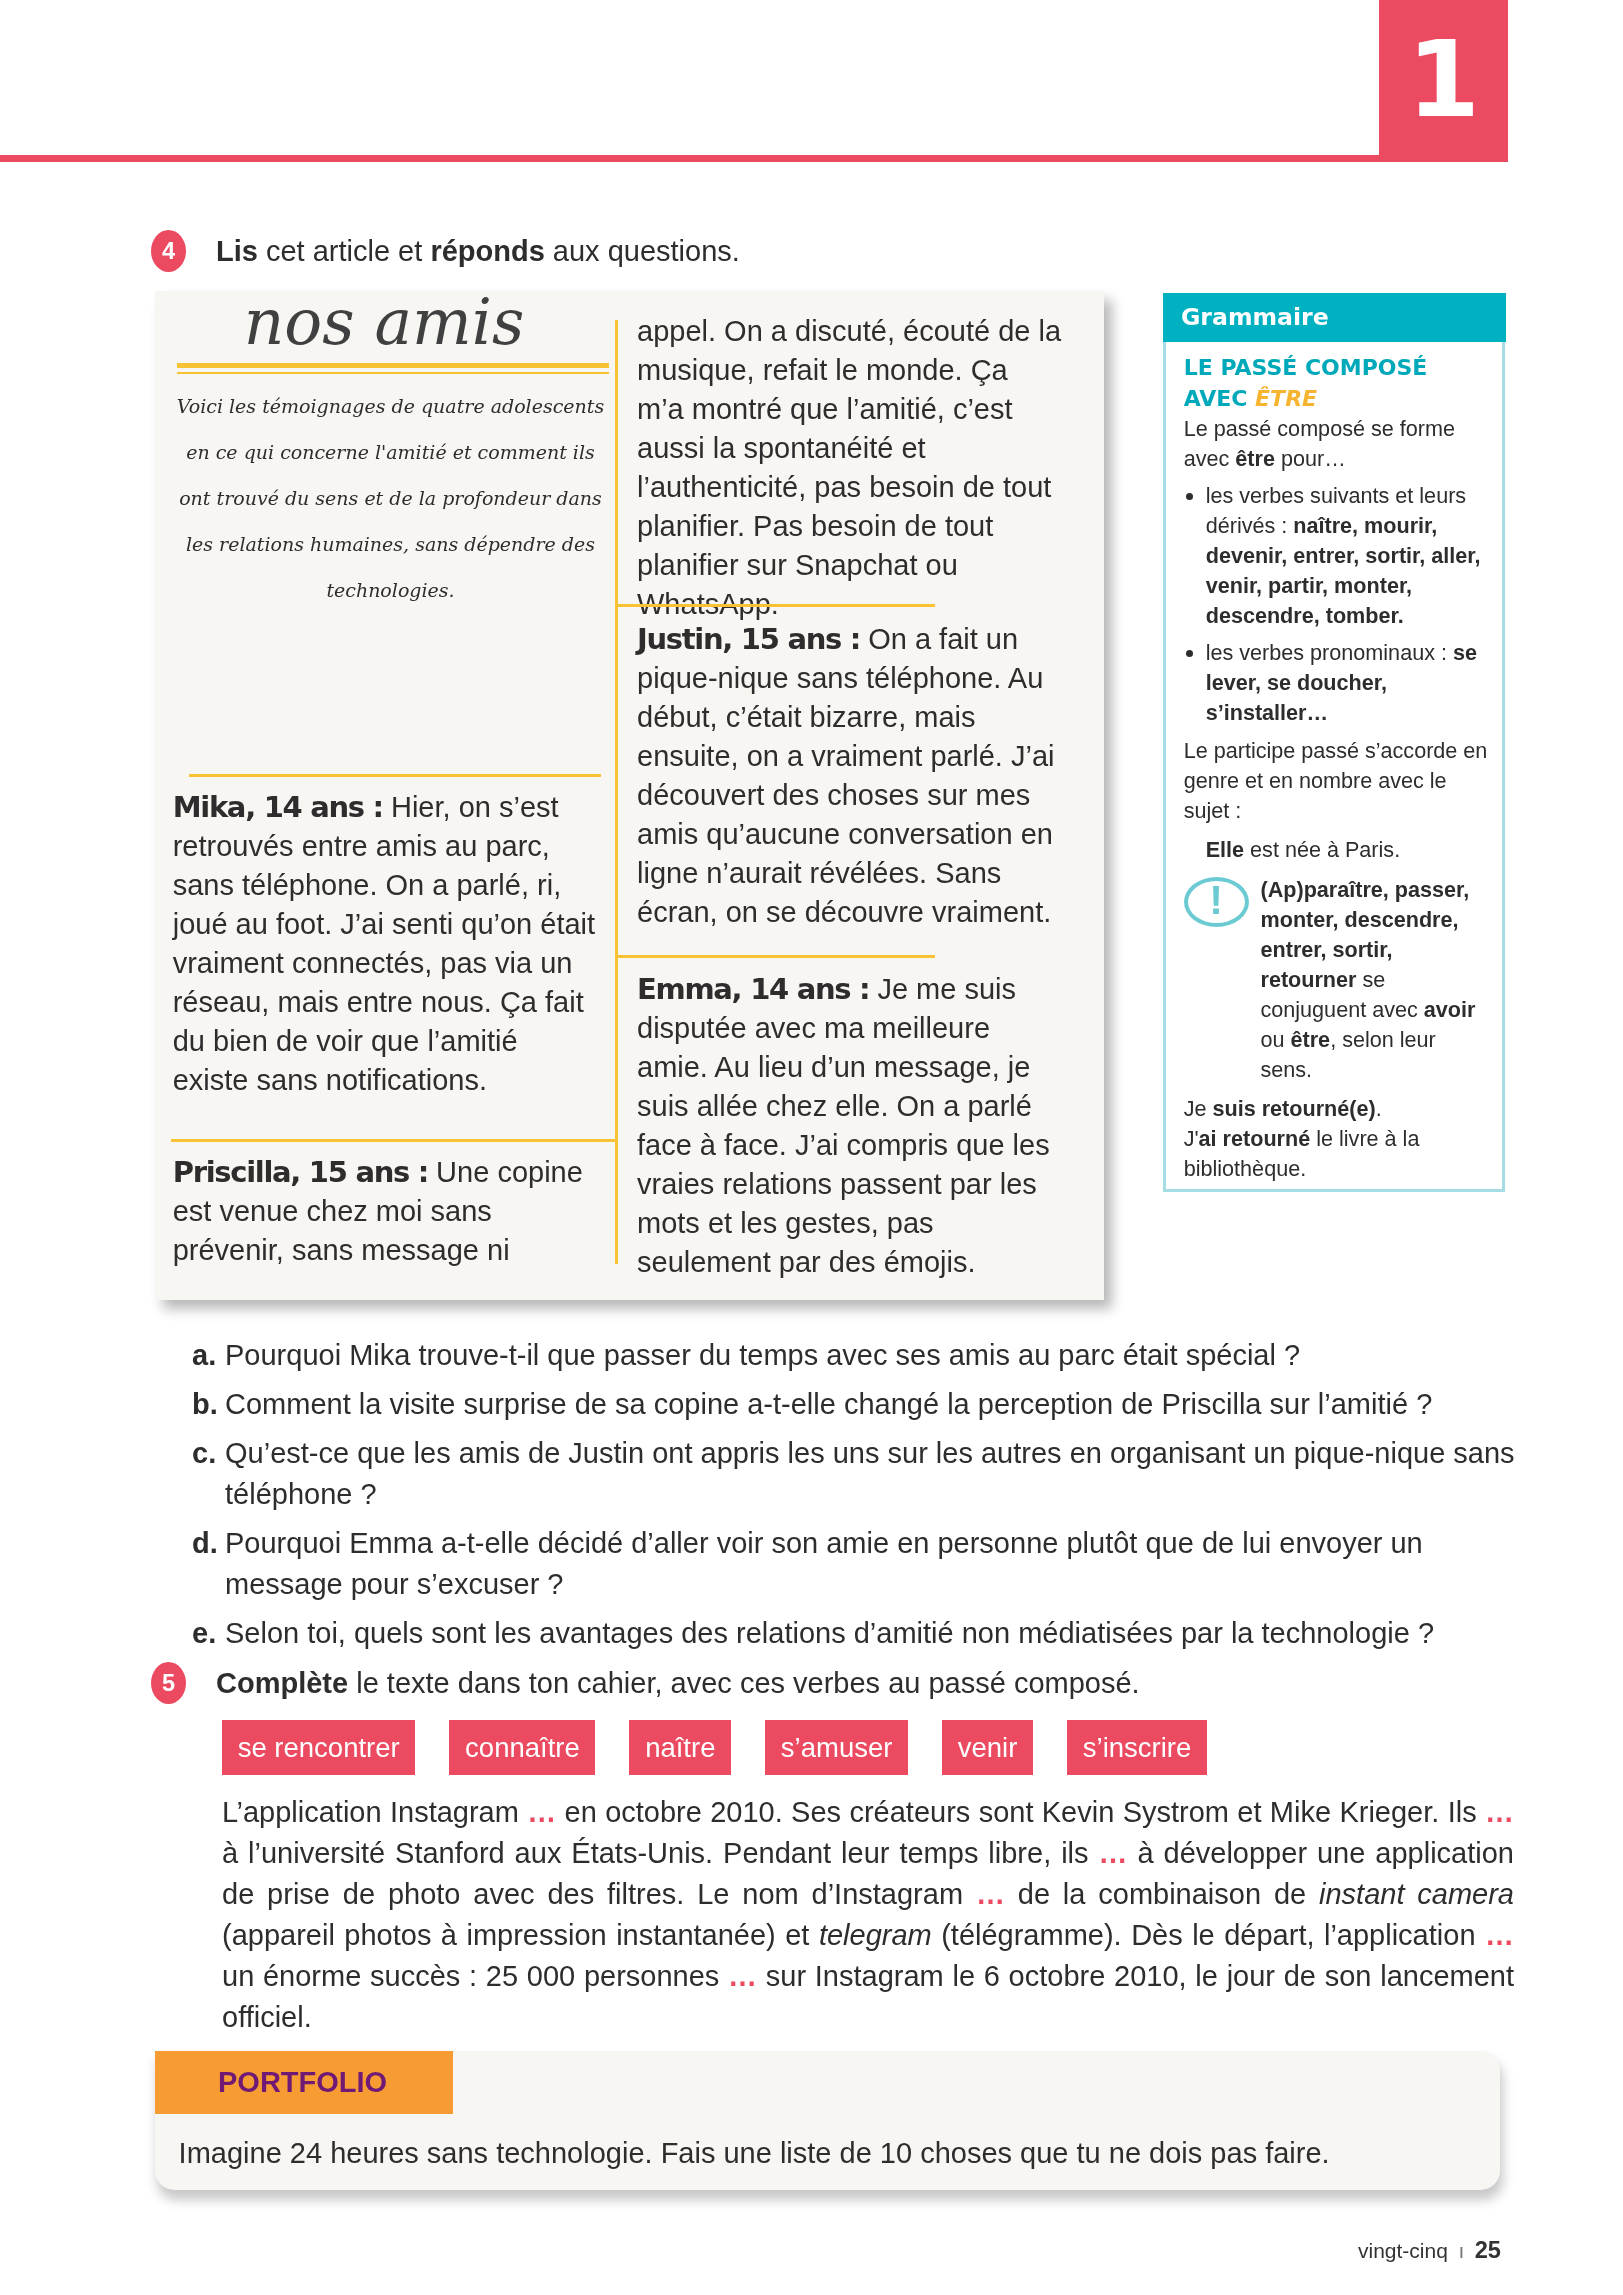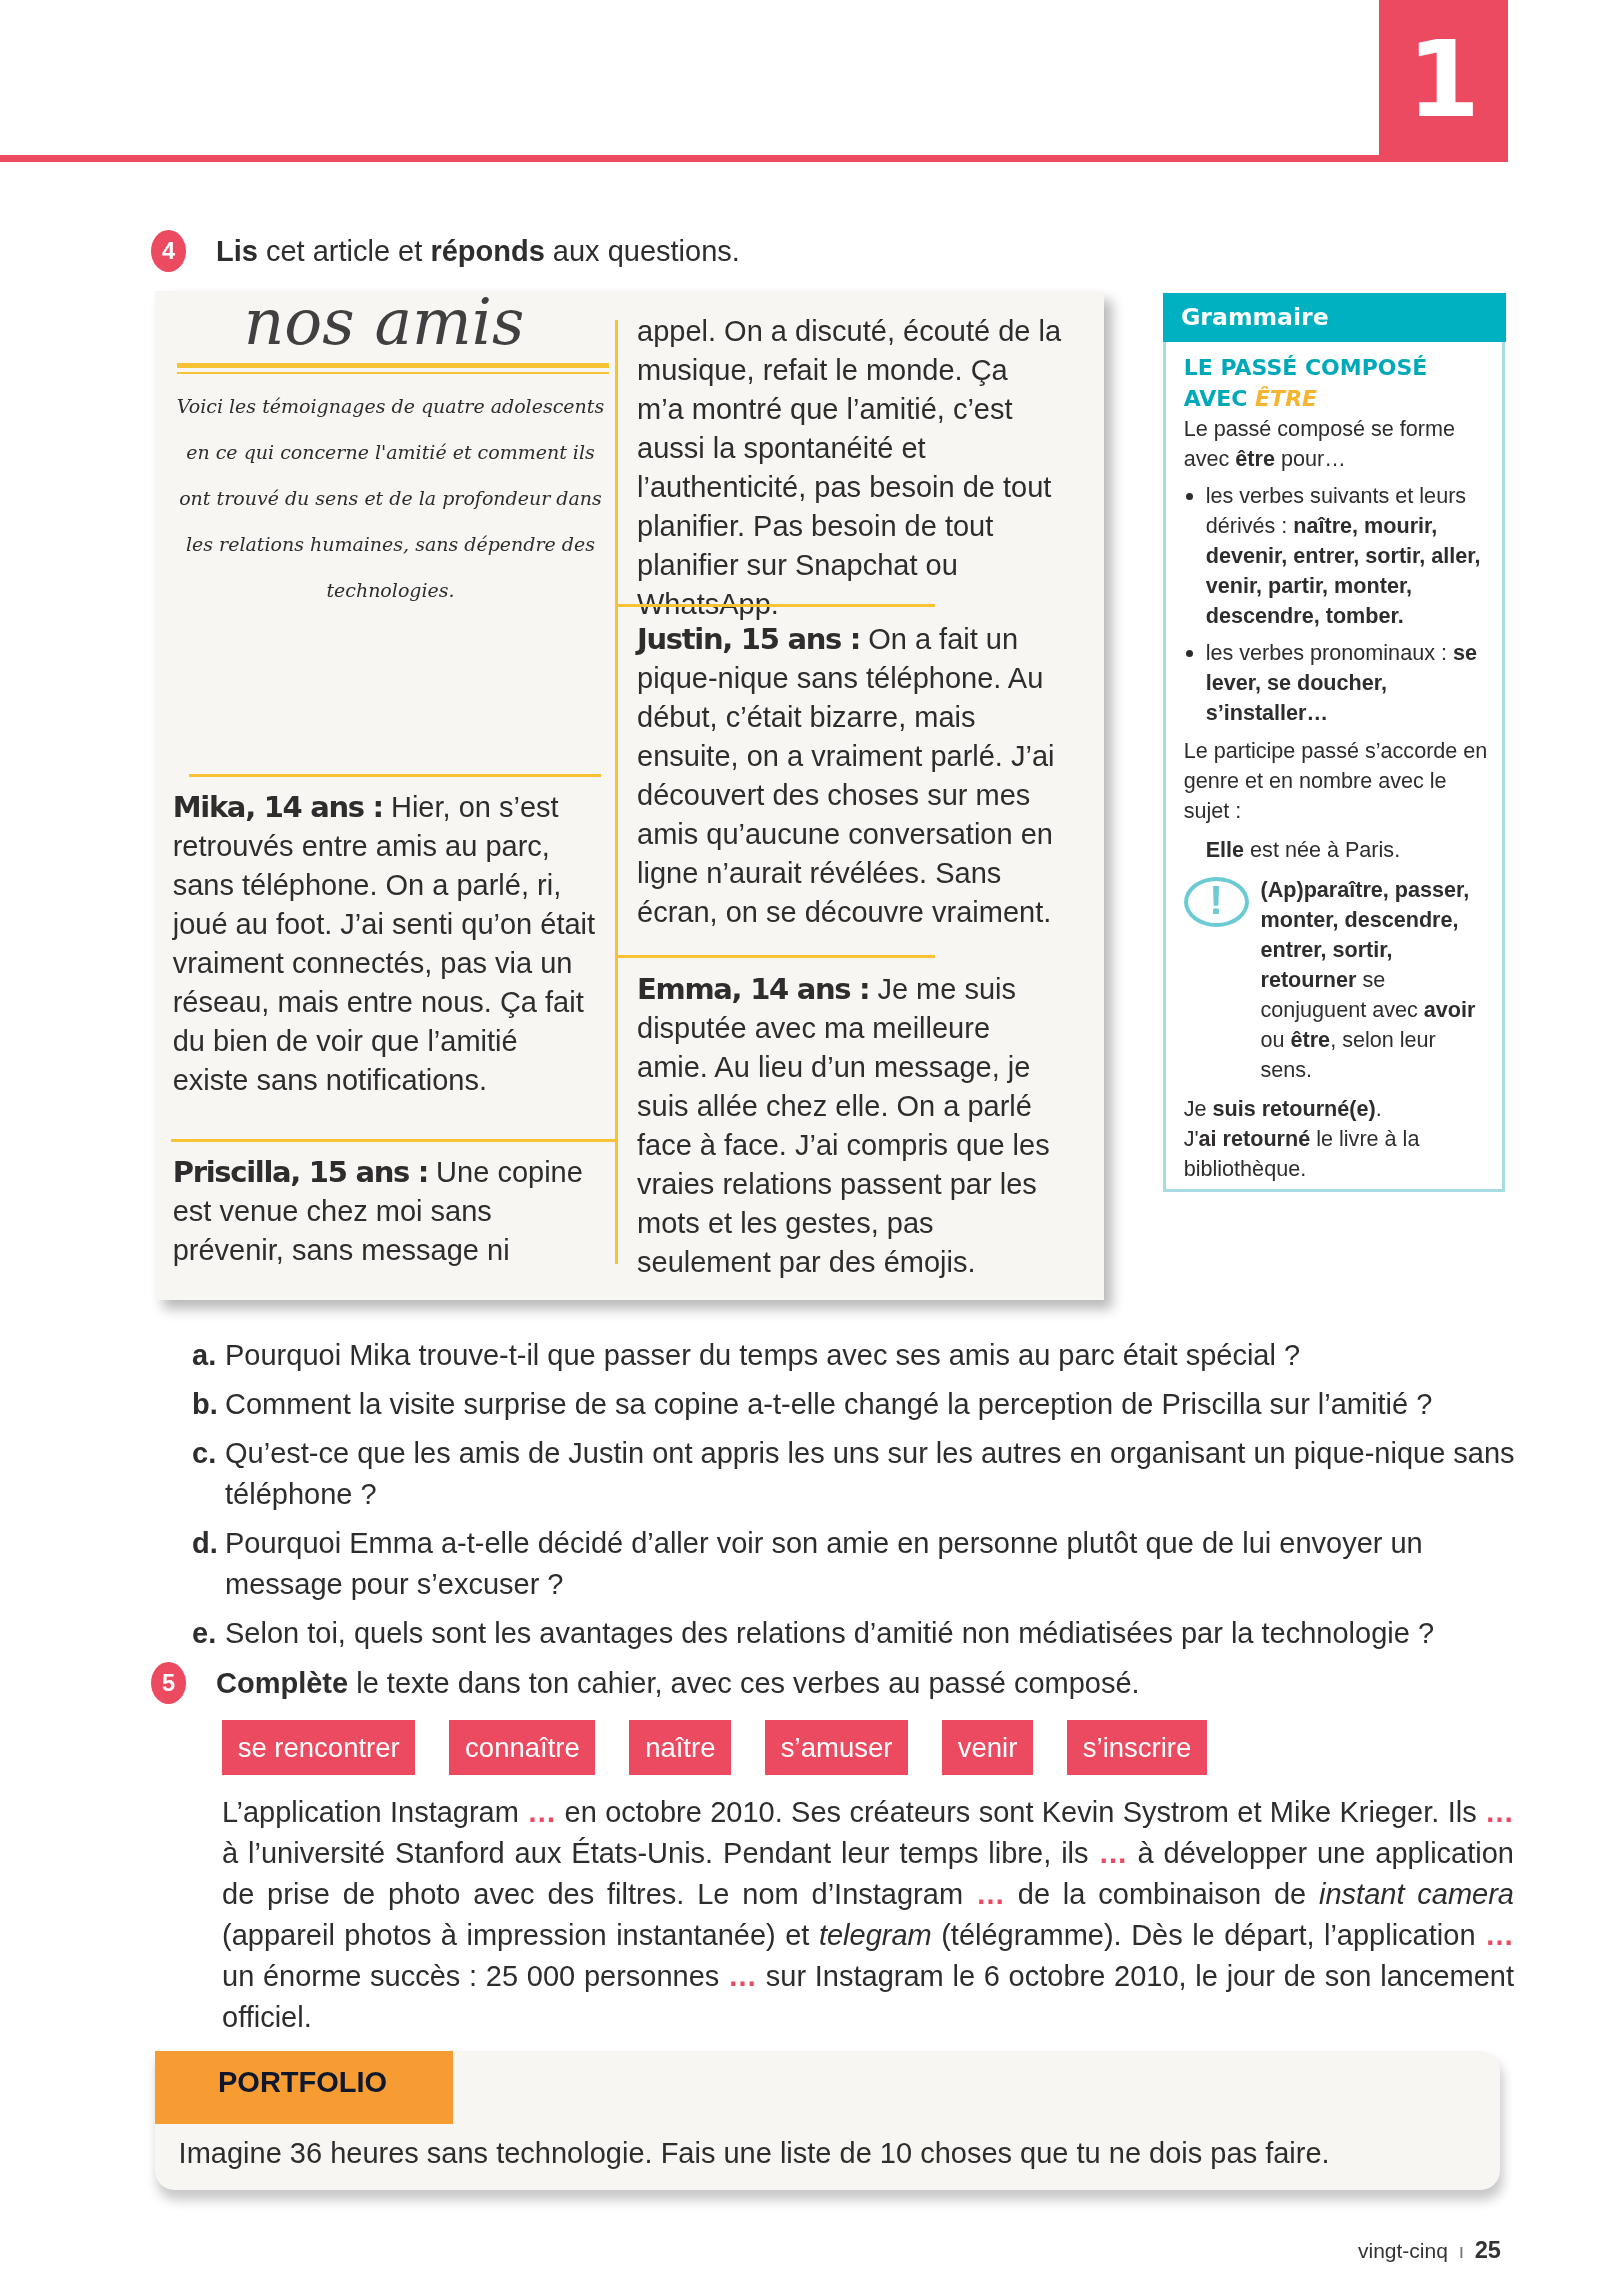--- a/index.html
+++ b/index.html
@@ -55,21 +55,21 @@
   
   .chips { left:222px; top:1720px; display:flex; gap:34px; }
   .chip { background:#ec4a60; color:#fff; font-size:27.5px; height:55px; line-height:55px; padding:0 15.7px; white-space:nowrap; }
 
   .cloze { left:222px; top:1792px; width:1292px; font-size:29px; line-height:41px; text-align:justify; color:#2e2c2d; }
   .blank { color:#ec4a60; font-weight:bold; }
 
   
   .portfolio { left:155px; top:2051px; width:1345px; height:139px; background:#f8f6f2; border-radius:0 19.6px 19.6px 19.6px;
                box-shadow: 2.6px 9.2px 11.8px rgba(0,0,0,0.22); }
-  .portfolio-tag { left:0; top:0; width:298px; height:73px; background:#f79c33; color:#0f172a; font-weight:bold;
+  .portfolio-tag { left:0; top:0; width:298px; height:63px; background:#f79c33; color:#701a75; font-weight:bold;
                    font-size:29px; line-height:63px; padding-left:63px; box-sizing:border-box; }
   .portfolio-text { left:23.6px; top:85px; font-size:29px; line-height:1.2; color:#2e2c2d; white-space:nowrap; }
 
   .footer { right:122px; top:2237px; font-size:21px; color:#333; white-space:nowrap; }
   .footer .sep { margin:0 10.5px; color:#777; }
   .footer b { font-weight:bold; font-size:23.6px; }
 </style>
 </head>
 <body>
 
@@ -184,19 +184,19 @@
   <span class="chip">venir</span>
   <span class="chip">s’inscrire</span>
 </div>
 
 <div class="abs cloze">
   <span>L’application Instagram </span><span class="blank">…</span><span> en octobre 2010. Ses créateurs sont Kevin Systrom et Mike Krieger. Ils </span><span class="blank">…</span><span> à l’université Stanford aux États-Unis. Pendant leur temps libre, ils </span><span class="blank">…</span><span> à développer une application de prise de photo avec des filtres. Le nom d’Instagram </span><span class="blank">…</span><span> de la combinaison de </span><i>instant camera</i><span> (appareil photos à impression instantanée) et </span><i>telegram</i><span> (télégramme). Dès le départ, l’application </span><span class="blank">…</span><span> un énorme succès : 25 000 personnes </span><span class="blank">…</span><span> sur Instagram le 6 octobre 2010, le jour de son lancement officiel.</span>
 </div>
 
 <div class="abs portfolio">
   <div class="abs portfolio-tag">PORTFOLIO</div>
-  <div class="abs portfolio-text">Imagine 36 heures sans technologie. Fais une liste de 10 choses que tu ne dois pas faire.</div>
+  <div class="abs portfolio-text">Imagine 24 heures sans technologie. Fais une liste de 10 choses que tu ne dois pas faire.</div>
 </div>
 
 <div class="abs footer">
   <span>vingt-cinq</span><span class="sep">ı</span><b>25</b>
 </div>
 
 
 </body></html>

